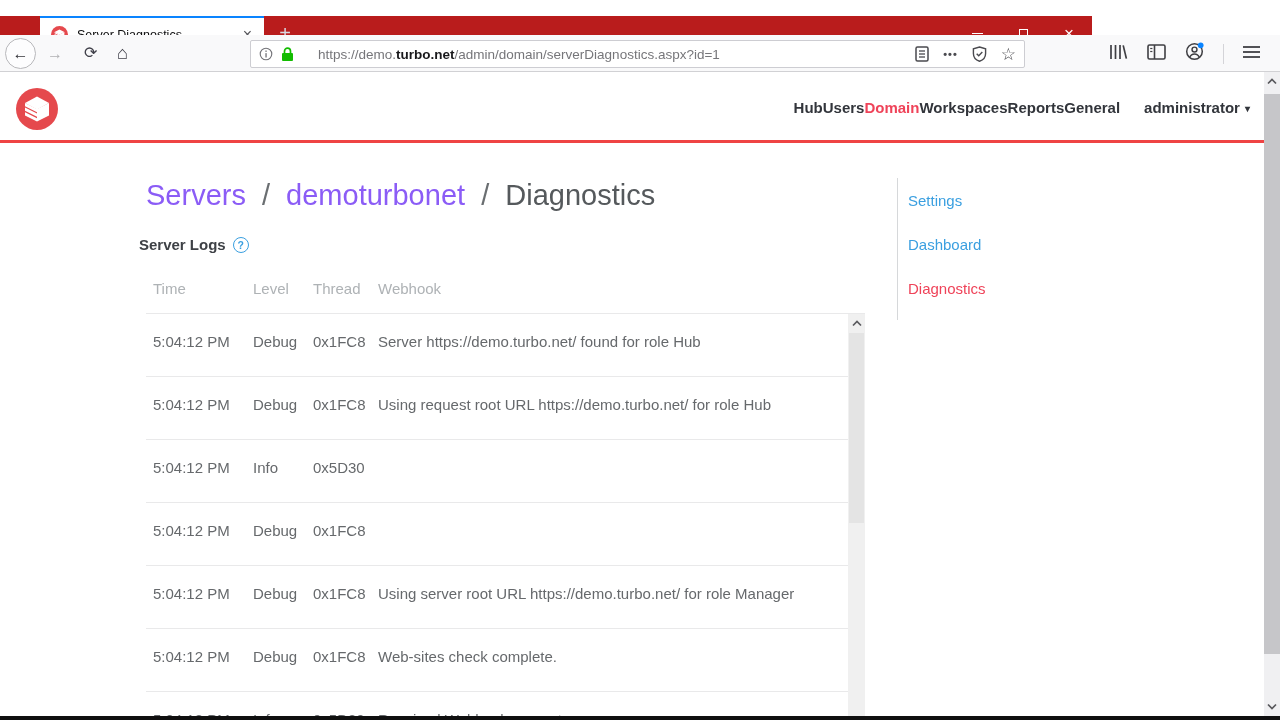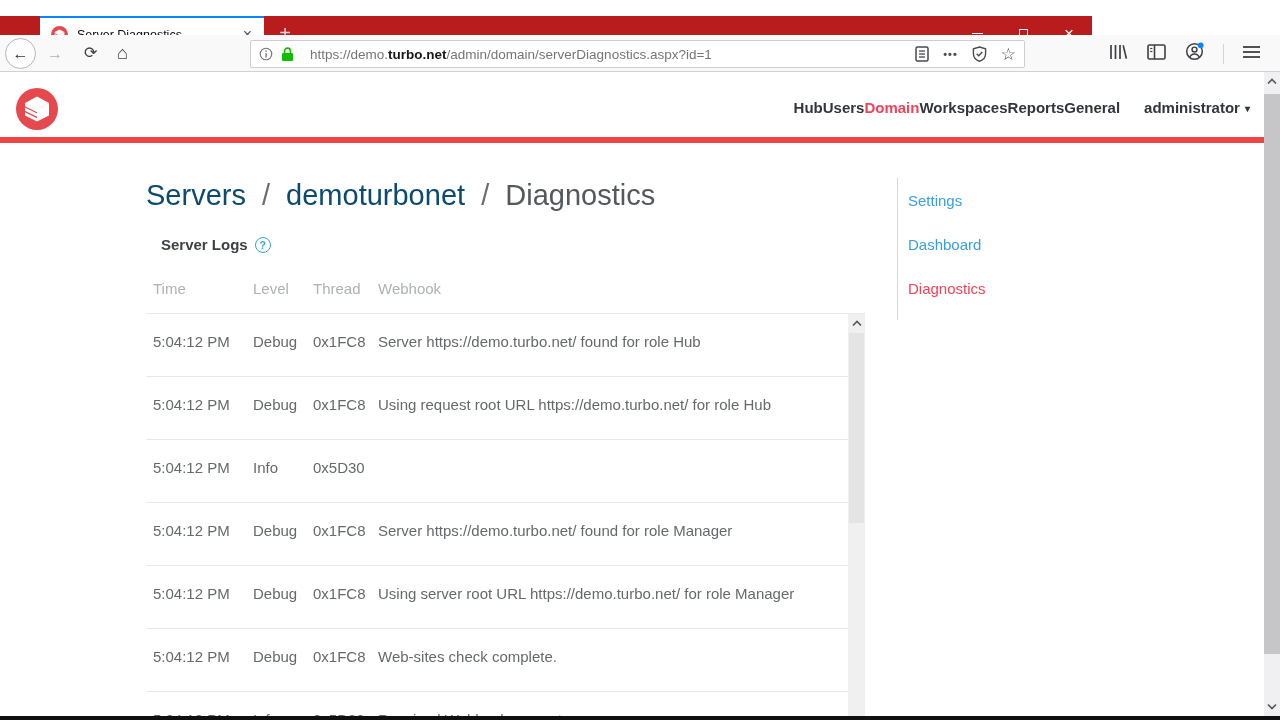--- a/index.html
+++ b/index.html
@@ -28,46 +28,46 @@
   .back-circle { position:absolute; left:5px; top:38px; width:31px; height:31px; border-radius:50%;
                  background:#fdfdfe; border:1px solid #b8b8bb; display:flex; align-items:center;
                  justify-content:center; color:#33333a; font-size:16px; z-index:3; }
   .fwd { left:47px; top:46px; color:#b1b1b3; }
   .reload { left:84px; top:45px; }
   .home { left:117px; top:44px; font-size:18px; }
 
   .urlbar { position:absolute; left:250px; top:40px; width:775px; height:28px; background:#fff;
             border:1px solid #cdcdd2; border-radius:2px; display:flex; align-items:center;
             padding:0 8px; }
-  .url-text { flex:1; font-size:13.5px; color:#76767a; margin-left:16px; white-space:nowrap; overflow:hidden; }
+  .url-text { flex:1; font-size:13.5px; color:#76767a; margin-left:24px; white-space:nowrap; overflow:hidden; }
   .url-host { color:#18181b; font-weight:bold; }
   .urlicon { display:flex; align-items:center; margin-left:14px; color:#59595e; }
   .dots-glyph { font-size:11px; letter-spacing:1px; color:#4a4a4f; font-weight:bold; }
   .star-glyph { font-size:17px; color:#4a4a4f; }
 
   .toolbar-right { position:absolute; right:20px; top:35px; height:37px; display:flex;
                    align-items:center; gap:19px; }
   .tsep { width:1px; height:20px; background:#d4d4d8; }
 
   
   .siteheader { position:absolute; left:0; top:72px; width:1280px; height:71px; background:#fff;
-                border-bottom:6px solid #ef4444; }
+                border-bottom:3px solid #ef4444; }
   .logo { position:absolute; left:16px; top:16px; width:42px; height:42px; }
   .sitenav { position:absolute; right:30px; top:0; height:71px; display:flex; align-items:center; gap:24px; }
   .sitenav a { font-size:15px; font-weight:bold; color:#32353b; text-decoration:none; white-space:nowrap; }
   .sitenav a.active { color:#ef4359; }
   .caret { font-size:10px; margin-left:5px; color:#32353b; vertical-align:1px; }
 
   
   .breadcrumb { position:absolute; left:146px; top:179px; font-size:29px; color:#55595c; white-space:nowrap; }
-  .breadcrumb .bc-link { color:#0c4a6e; text-decoration:none; }
+  .breadcrumb .bc-link { color:#8b5cf6; text-decoration:none; }
   .breadcrumb .bc-sep { color:#6a6e71; margin:0 8px; }
   .breadcrumb .bc-current { color:#55595c; }
 
-  .section-title { position:absolute; left:161px; top:236px; font-size:15px; font-weight:bold;
+  .section-title { position:absolute; left:139px; top:236px; font-size:15px; font-weight:bold;
                    color:#3e4146; display:flex; align-items:center; }
   .help-badge { display:inline-flex; width:16px; height:16px; border:1.5px solid #3a9fe0; border-radius:50%;
                 color:#3a9fe0; font-size:10.5px; font-weight:bold; align-items:center; justify-content:center;
                 margin-left:7px; }
 
   .loghead { position:absolute; left:146px; top:280px; width:702px; display:grid;
              grid-template-columns:100px 60px 65px 1fr; padding-left:7px;
              font-size:15px; color:#aeb2b5; }
 
   .logview { position:absolute; left:146px; top:313px; width:719px; height:403px; overflow:hidden;
@@ -250,21 +250,20 @@
       </div>
         <div class="log-row">
         <span>5:04:12 PM</span>
         <span>Info</span>
         <span>0x5D30</span>
       </div>
         <div class="log-row">
         <span>5:04:12 PM</span>
         <span>Debug</span>
         <span>0x1FC8</span>
-        <span>Server https://demo.turbo.net/ found for role Manager</span>
       </div>
         <div class="log-row">
         <span>5:04:12 PM</span>
         <span>Debug</span>
         <span>0x1FC8</span>
         <span>Using server root URL https://demo.turbo.net/ for role Manager</span>
       </div>
         <div class="log-row">
         <span>5:04:12 PM</span>
         <span>Debug</span>

